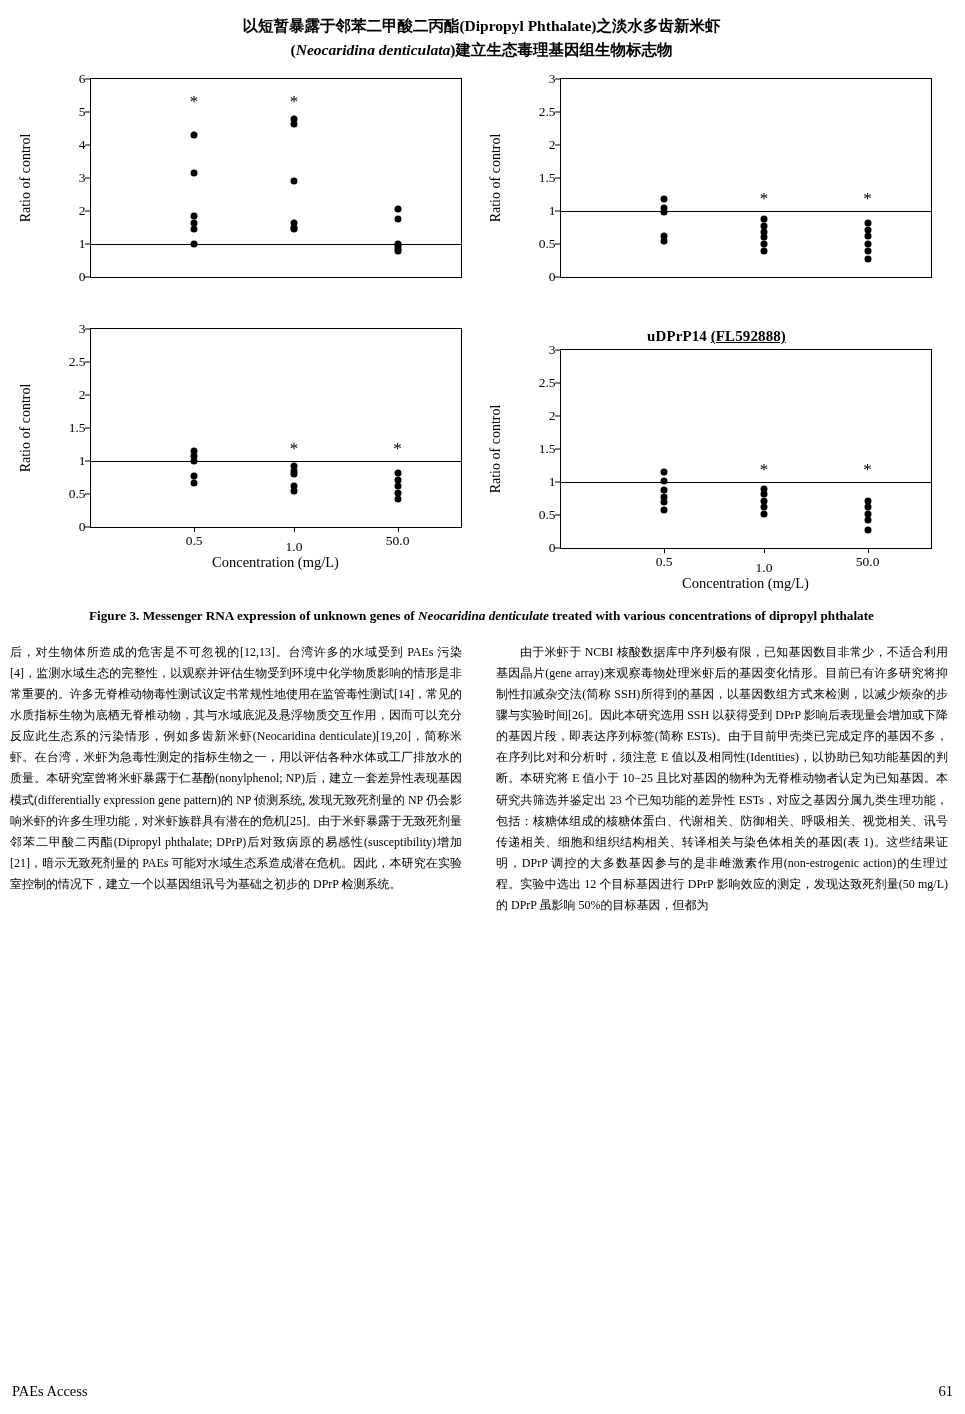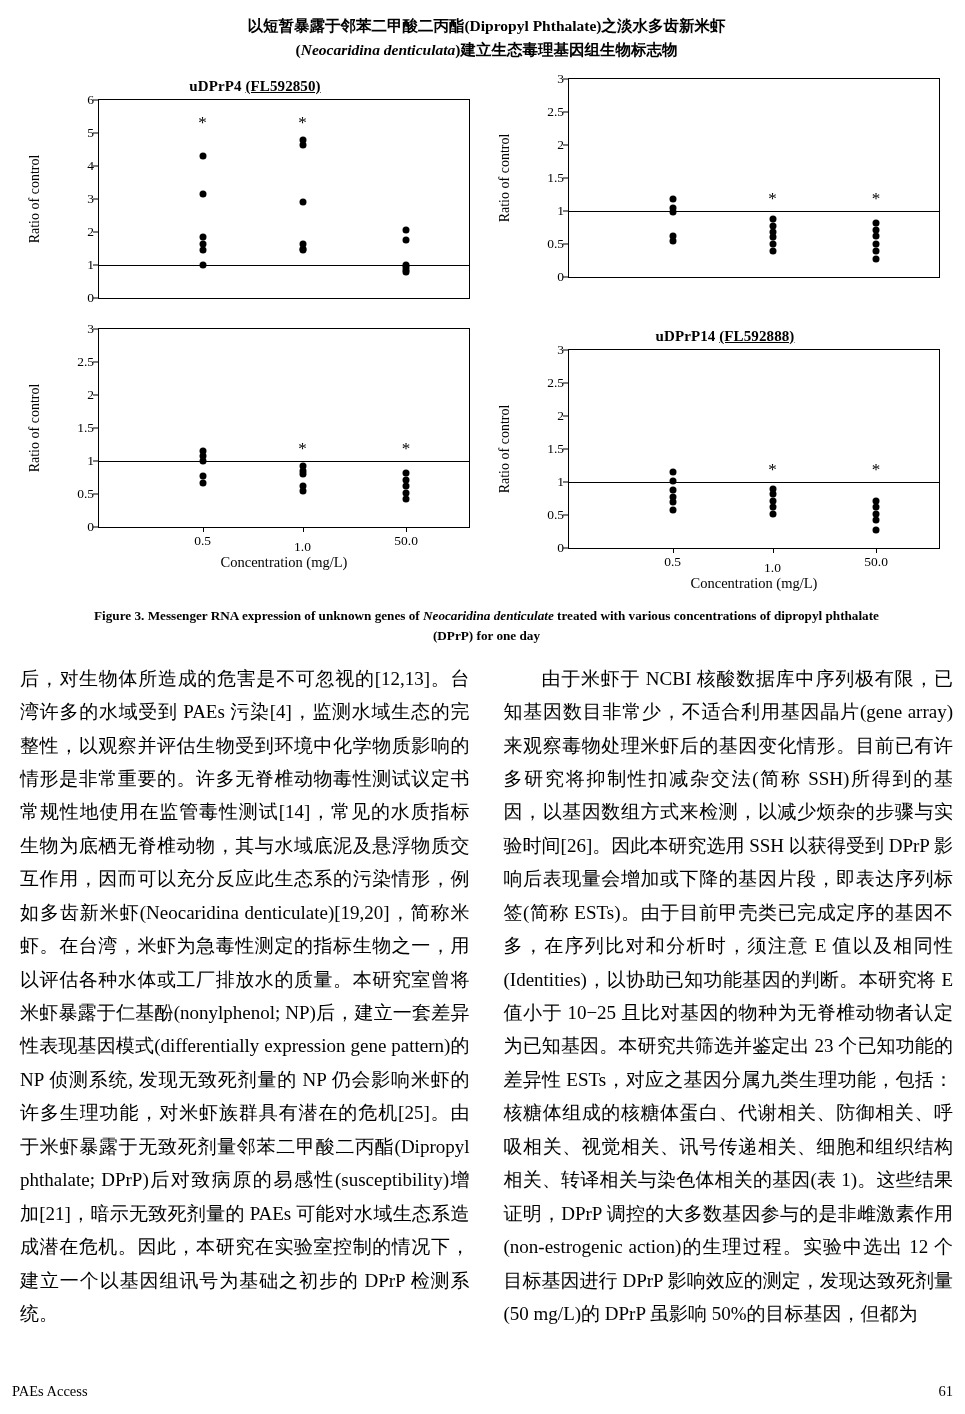--- a/index.html
+++ b/index.html
@@ -13,21 +13,21 @@
     font-family: "Liberation Serif", serif;
     color: #000000;
     position: relative;
     overflow: hidden;
   }
   .page {
     width: 965px;
     height: 1414px;
     position: relative;
     box-sizing: border-box;
-    padding: 10px 12px 0 20px;
+    padding: 10px 12px 0 10px;
   }
   
   .running-head {
     text-align: center;
     font-weight: bold;
     font-size: 15.5px;
     line-height: 1.55;
     margin-top: 4px;
   }
   .running-head .it { font-style: italic; font-weight: bold; }
@@ -159,21 +159,21 @@
   }
 
   
   .columns {
     margin-top: 16px;
     display: flex;
     gap: 34px;
   }
   .col {
     width: 452px;
-    font-size: 19px;
+    font-size: 12px;
     line-height: 1.76;
     text-align: justify;
     text-justify: inter-ideograph;
   }
   .col p {
     margin: 0;
     text-indent: 0;
   }
   .col p.indent { text-indent: 2em; }
   .it { font-style: italic; text-align: right; }
@@ -198,23 +198,20 @@
     <div>以短暂暴露于邻苯二甲酸二丙酯(Dipropyl Phthalate)之淡水多齿新米虾</div>
     <div>
       <span>(</span><span class="it">Neocaridina denticulata</span><span>)建立生态毒理基因组生物标志物</span>
     </div>
   </div>
 
   <div class="figure-block">
     <div class="charts-grid">
 
       <div class="panel">
-        <div class="panel-title">
-          <span>uDPrP4 </span><span class="acc">(FL592850)</span>
-        </div>
         <div class="plot-wrap">
           <div class="ylabel" style="left:-72px;">
               <span>Ratio of control</span>
             </div>
           <div class="plot-area">
 
             <div class="ytick" style="top:100%"><span>0</span></div>
             <div class="ytick-mark" style="top:100%"></div>
             <div class="ytick" style="top:83.33%"><span>1</span></div>
             <div class="ytick-mark" style="top:83.33%"></div>
@@ -415,21 +412,20 @@
           </div>
         </div>
         <div class="xlabel">Concentration (mg/L)</div>
       </div>
 
     </div>
   </div>
 
   <div class="caption">
     <span>Figure 3. Messenger RNA expression of unknown genes of </span><span class="it">Neocaridina denticulate</span><span> treated with various concentrations of dipropyl phthalate</span>
-    <div>(DPrP) for one day</div>
   </div>
 
   <div class="columns">
     <div class="col">
       <p>后，对生物体所造成的危害是不可忽视的[12,13]。台湾许多的水域受到 PAEs 污染[4]，监测水域生态的完整性，以观察并评估生物受到环境中化学物质影响的情形是非常重要的。许多无脊椎动物毒性测试议定书常规性地使用在监管毒性测试[14]，常见的水质指标生物为底栖无脊椎动物，其与水域底泥及悬浮物质交互作用，因而可以充分反应此生态系的污染情形，例如多齿新米虾(Neocaridina denticulate)[19,20]，简称米虾。在台湾，米虾为急毒性测定的指标生物之一，用以评估各种水体或工厂排放水的质量。本研究室曾将米虾暴露于仁基酚(nonylphenol; NP)后，建立一套差异性表现基因模式(differentially expression gene pattern)的 NP 侦测系统, 发现无致死剂量的 NP 仍会影响米虾的许多生理功能，对米虾族群具有潜在的危机[25]。由于米虾暴露于无致死剂量邻苯二甲酸二丙酯(Dipropyl phthalate; DPrP)后对致病原的易感性(susceptibility)增加[21]，暗示无致死剂量的 PAEs 可能对水域生态系造成潜在危机。因此，本研究在实验室控制的情况下，建立一个以基因组讯号为基础之初步的 DPrP 检测系统。</p>
     </div>
     <div class="col">
       <p class="indent">由于米虾于 NCBI 核酸数据库中序列极有限，已知基因数目非常少，不适合利用基因晶片(gene array)来观察毒物处理米虾后的基因变化情形。目前已有许多研究将抑制性扣减杂交法(简称 SSH)所得到的基因，以基因数组方式来检测，以减少烦杂的步骤与实验时间[26]。因此本研究选用 SSH 以获得受到 DPrP 影响后表现量会增加或下降的基因片段，即表达序列标签(简称 ESTs)。由于目前甲壳类已完成定序的基因不多，在序列比对和分析时，须注意 E 值以及相同性(Identities)，以协助已知功能基因的判断。本研究将 E 值小于 10−25 且比对基因的物种为无脊椎动物者认定为已知基因。本研究共筛选并鉴定出 23 个已知功能的差异性 ESTs，对应之基因分属九类生理功能，包括：核糖体组成的核糖体蛋白、代谢相关、防御相关、呼吸相关、视觉相关、讯号传递相关、细胞和组织结构相关、转译相关与染色体相关的基因(表 1)。这些结果证明，DPrP 调控的大多数基因参与的是非雌激素作用(non-estrogenic action)的生理过程。实验中选出 12 个目标基因进行 DPrP 影响效应的测定，发现达致死剂量(50 mg/L)的 DPrP 虽影响 50%的目标基因，但都为</p>
     </div>
   </div>

